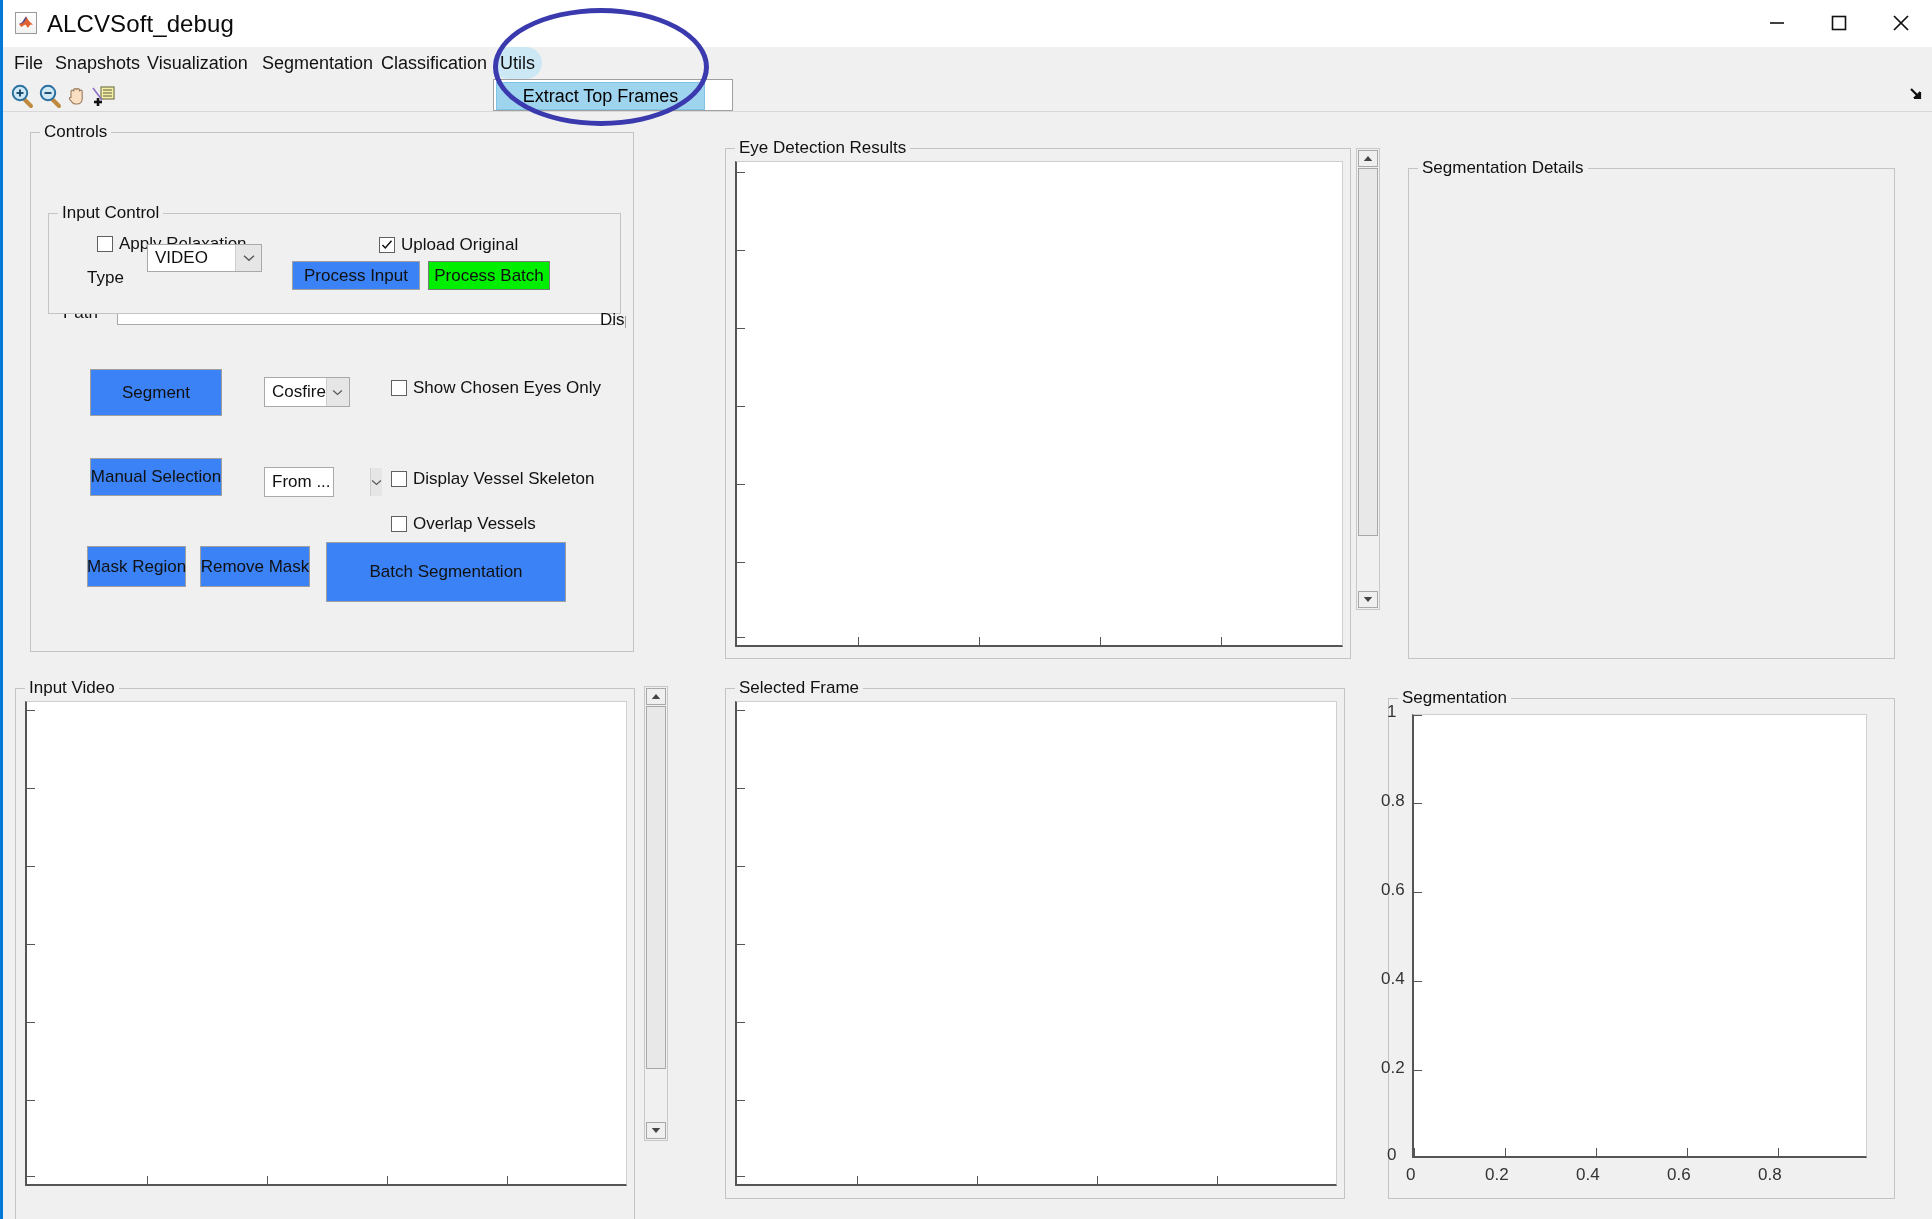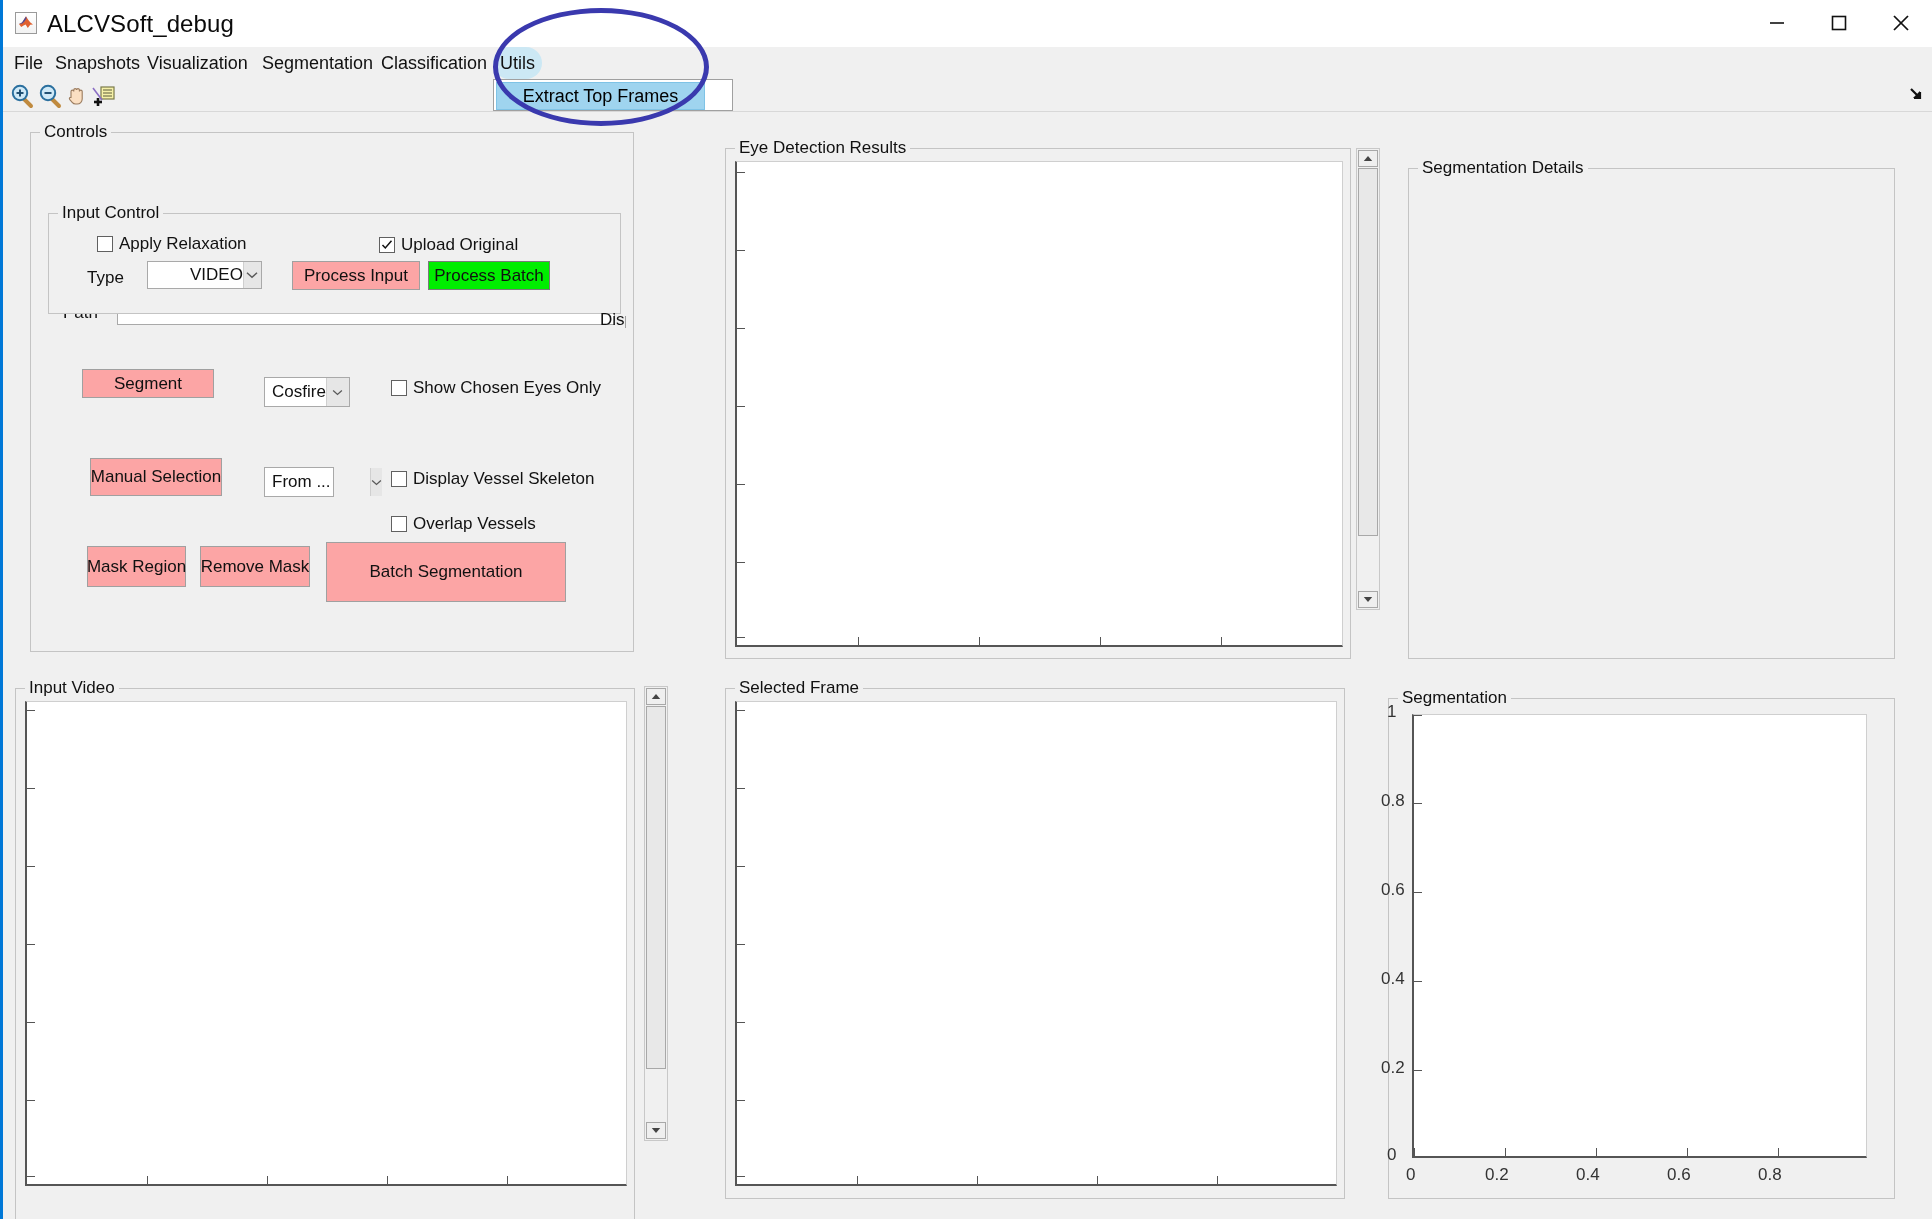--- a/index.html
+++ b/index.html
@@ -169,21 +169,21 @@
     white-space: nowrap;
   }
   .textfield {
     position: absolute;
     background: #ffffff;
     border: 1px solid #a9a9a9;
     box-sizing: border-box;
   }
   .btn {
     position: absolute;
-    background: #fca5a5;
+    background: #3b82f6;
     border: 1px solid #a0a0a0;
     box-sizing: border-box;
     display: flex; align-items: center; justify-content: center;
     font-size: 17px; color: #111;
     white-space: nowrap;
   }
   .btn.green {
     background: #00ee00;
     border: 1px solid #7a7a7a;
   }
@@ -359,34 +359,34 @@
         <span class="chk-box">
           <svg width="12" height="12" viewBox="0 0 12 12">
             <path d="M1.5 6 L4.3 9 L10.5 1.8" stroke="#111" stroke-width="1.5" fill="none"></path>
           </svg>
         </span>
         <span>Upload Original</span>
       </div>
 
       <div class="lbl" style="left:38px; top:54px;">Type</div>
 
-      <div class="combo" style="left:98px; top:47px; width:115px; height:28px;padding-left:35px;">
+      <div class="combo" style="left:98px; top:30px; width:115px; height:28px;">
         <span class="combo-text">VIDEO</span>
         <span class="combo-arrow">
           <svg width="12" height="8" viewBox="0 0 12 8">
             <path d="M1 1.8 L6 6.2 L11 1.8" stroke="#5a5a5a" stroke-width="1.5" fill="none"></path>
           </svg>
         </span>
       </div>
 
       <div class="btn" style="left:243px; top:47px; width:128px; height:29px;">Process Input</div>
       <div class="btn green" style="left:379px; top:47px; width:122px; height:29px;">Process Batch</div>
     </div>
 
-    <div class="btn" style="left:51px; top:236px; width:132px; height:29px;">Segment</div>
+    <div class="btn" style="left:59px; top:236px; width:132px; height:47px;">Segment</div>
     <div class="combo" style="left:233px; top:244px; width:86px; height:30px;">
       <span class="combo-text">Cosfire</span>
       <span class="combo-arrow" style="width:24px;">
         <svg width="11" height="7" viewBox="0 0 12 8">
           <path d="M1 1.8 L6 6.2 L11 1.8" stroke="#5a5a5a" stroke-width="1.5" fill="none"></path>
         </svg>
       </span>
     </div>
     <div class="chk-wrap" style="left:360px; top:245px;">
       <span class="chk-box"></span>

